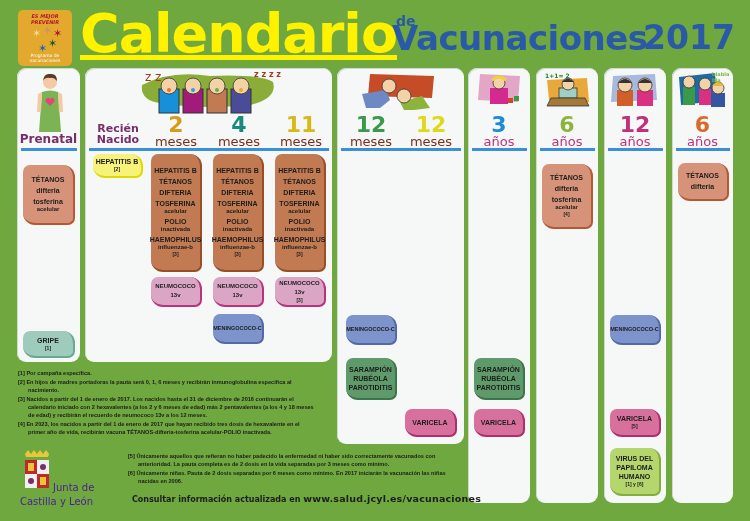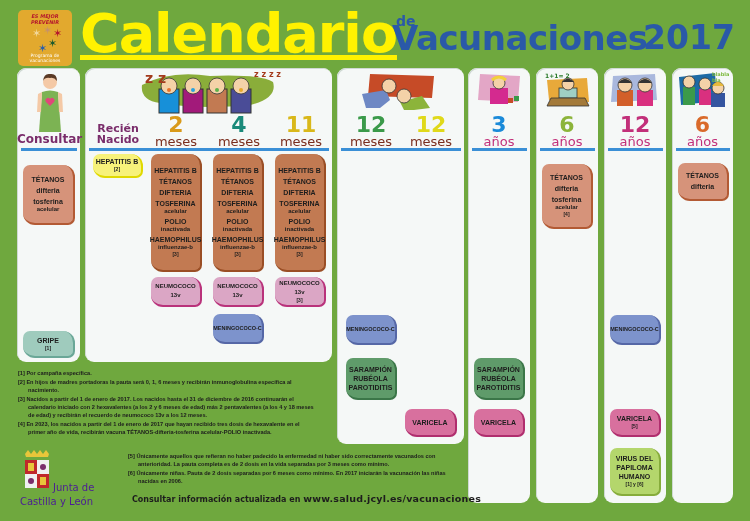--- a/index.html
+++ b/index.html
@@ -83,21 +83,21 @@
   <rect x="91" y="19" width="20" height="24" fill="#4a4c97" stroke="#333" stroke-width="1"></rect>
   <circle cx="29" cy="16" r="8" fill="#f4d2a8" stroke="#333" stroke-width="0.8"></circle>
   <circle cx="53" cy="16" r="8" fill="#f4d2a8" stroke="#333" stroke-width="0.8"></circle>
   <circle cx="77" cy="16" r="8" fill="#f4d2a8" stroke="#333" stroke-width="0.8"></circle>
   <circle cx="101" cy="16" r="8" fill="#f4d2a8" stroke="#333" stroke-width="0.8"></circle>
   <circle cx="29" cy="20" r="2" fill="#e8732b"></circle>
   <circle cx="53" cy="20" r="2" fill="#2aa2e0"></circle>
   <circle cx="77" cy="20" r="2" fill="#5bb34a"></circle>
   <circle cx="101" cy="20" r="2" fill="#e8a92b"></circle>
 </svg>
-<div class="abs" style="left:145px;top:70px;font-size:14px;color:#a33a1c;font-weight:bold;">z z</div>
+<div class="abs" style="left:145px;top:70px;font-size:12px;color:#a33a1c;font-weight:normal;">z z</div>
 <div class="abs" style="left:254px;top:70px;font-size:8px;color:#a33a1c;font-weight:bold;">z z z z</div>
 
 <svg class="illus" style="left:356px;top:72px;" width="90" height="40" viewBox="0 0 90 40">
   <path d="M14 2 L78 4 L76 26 L12 24Z" fill="#c64b27"></path>
   <path d="M6 22 L30 18 L34 28 L24 36 L10 36Z" fill="#6e88c4"></path>
   <circle cx="33" cy="14" r="7" fill="#f4d2a8" stroke="#333" stroke-width="0.8"></circle>
   <path d="M44 30 L66 24 L74 36 L58 38 L48 38Z" fill="#8cb43a"></path>
   <circle cx="48" cy="24" r="7" fill="#f4d2a8" stroke="#333" stroke-width="0.8"></circle>
 </svg>
 
@@ -134,21 +134,21 @@
   <rect x="6" y="16" width="12" height="18" fill="#3b9a4a"></rect>
   <rect x="22" y="18" width="12" height="16" fill="#d9307f"></rect>
   <rect x="34" y="22" width="14" height="14" fill="#3455a0"></rect>
   <circle cx="12" cy="11" r="6" fill="#f4d2a8" stroke="#333" stroke-width="0.8"></circle>
   <circle cx="28" cy="13" r="6" fill="#f4d2a8" stroke="#333" stroke-width="0.8"></circle>
   <circle cx="41" cy="17" r="6" fill="#f4d2a8" stroke="#333" stroke-width="0.8"></circle>
   <path d="M35 15 Q41 7 47 15" fill="#e5b93b"></path>
 </svg>
 <div class="abs" style="left:712px;top:71px;font-size:5px;color:#7ab83a;font-weight:bold;width:22px;line-height:6px;">blabla bla</div>
 
-<div class="lbl" style="left:17px;top:132px;width:63px;font-size:12px;color:#7a2d6b;">Consultar</div>
+<div class="lbl" style="left:17px;top:132px;width:63px;font-size:12px;color:#7a2d6b;">Prenatal</div>
 <div class="hdr-line" style="left:21px;top:148px;width:56px;"></div>
 
 <div class="lbl" style="left:92px;top:123px;width:52px;font-size:11px;line-height:11px;color:#7a2d6b;">
   <div>Recién</div>
   <div>Nacido</div>
 </div>
 <div class="num" style="left:148px;top:114px;width:56px;color:#d99a1a;">2</div>
 <div class="unit" style="left:148px;top:135px;width:56px;color:#7a2d1d;">meses</div>
 <div class="num" style="left:211px;top:114px;width:56px;color:#1a8a7a;">4</div>
 <div class="unit" style="left:211px;top:135px;width:56px;color:#7a2d1d;">meses</div>

